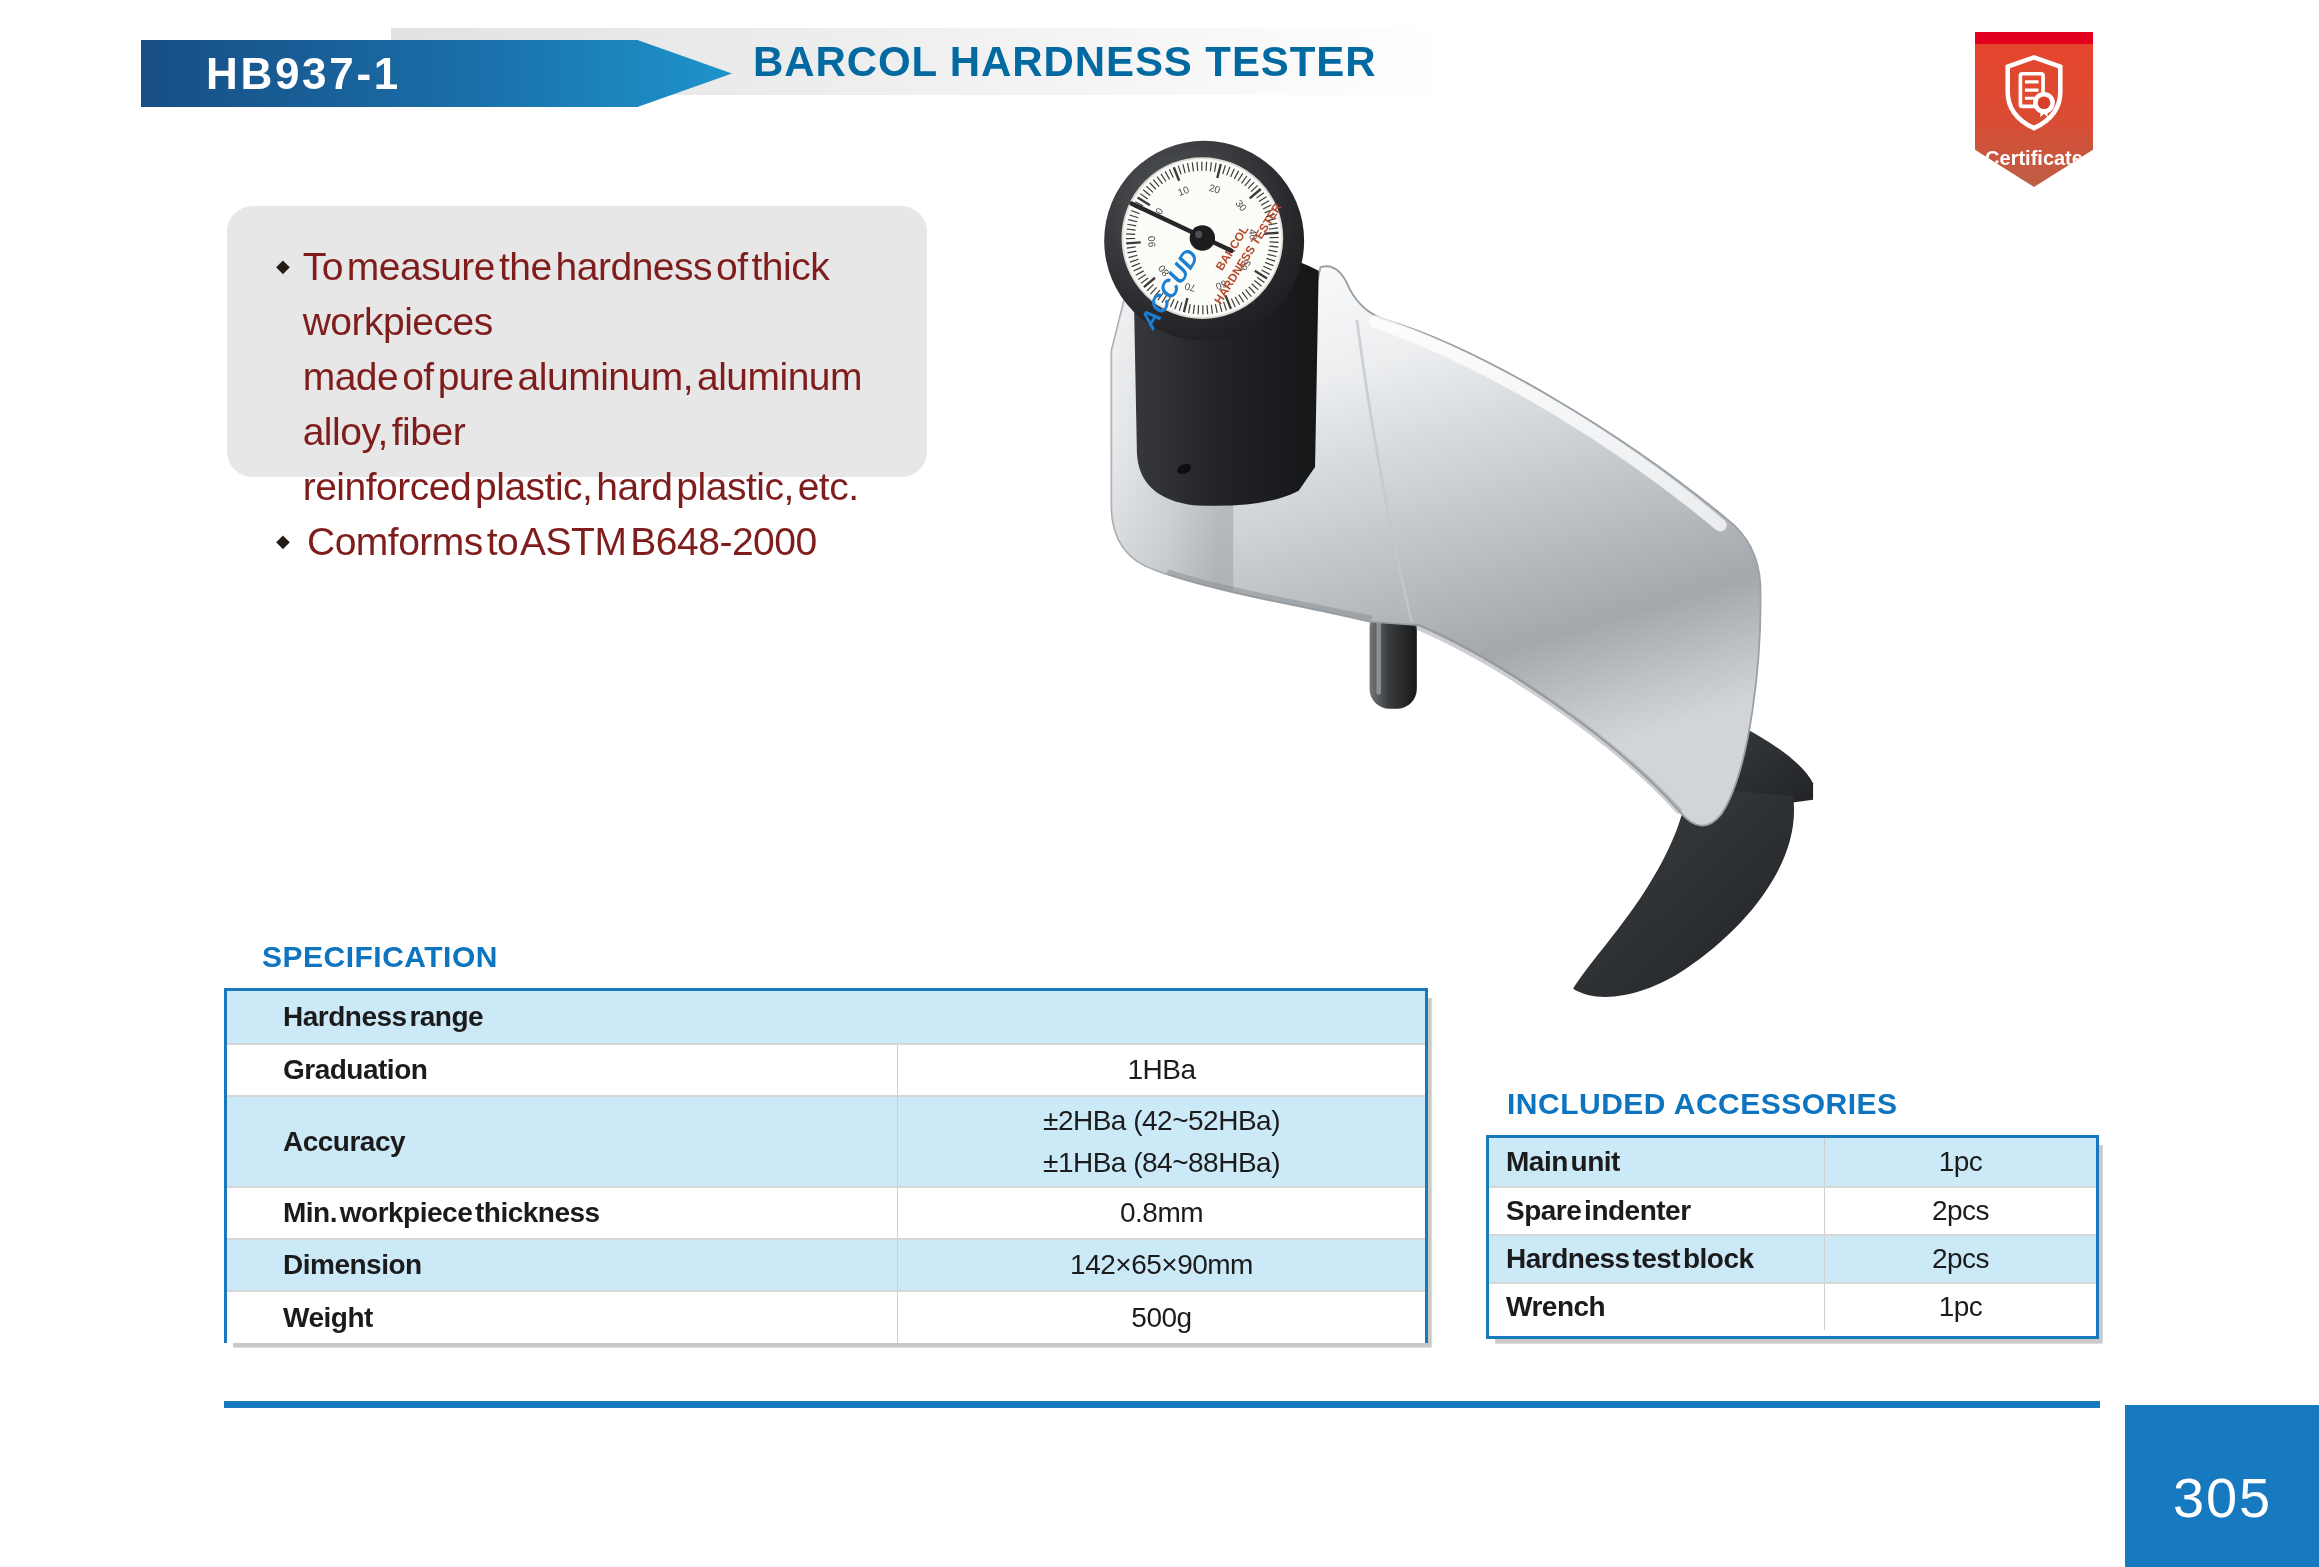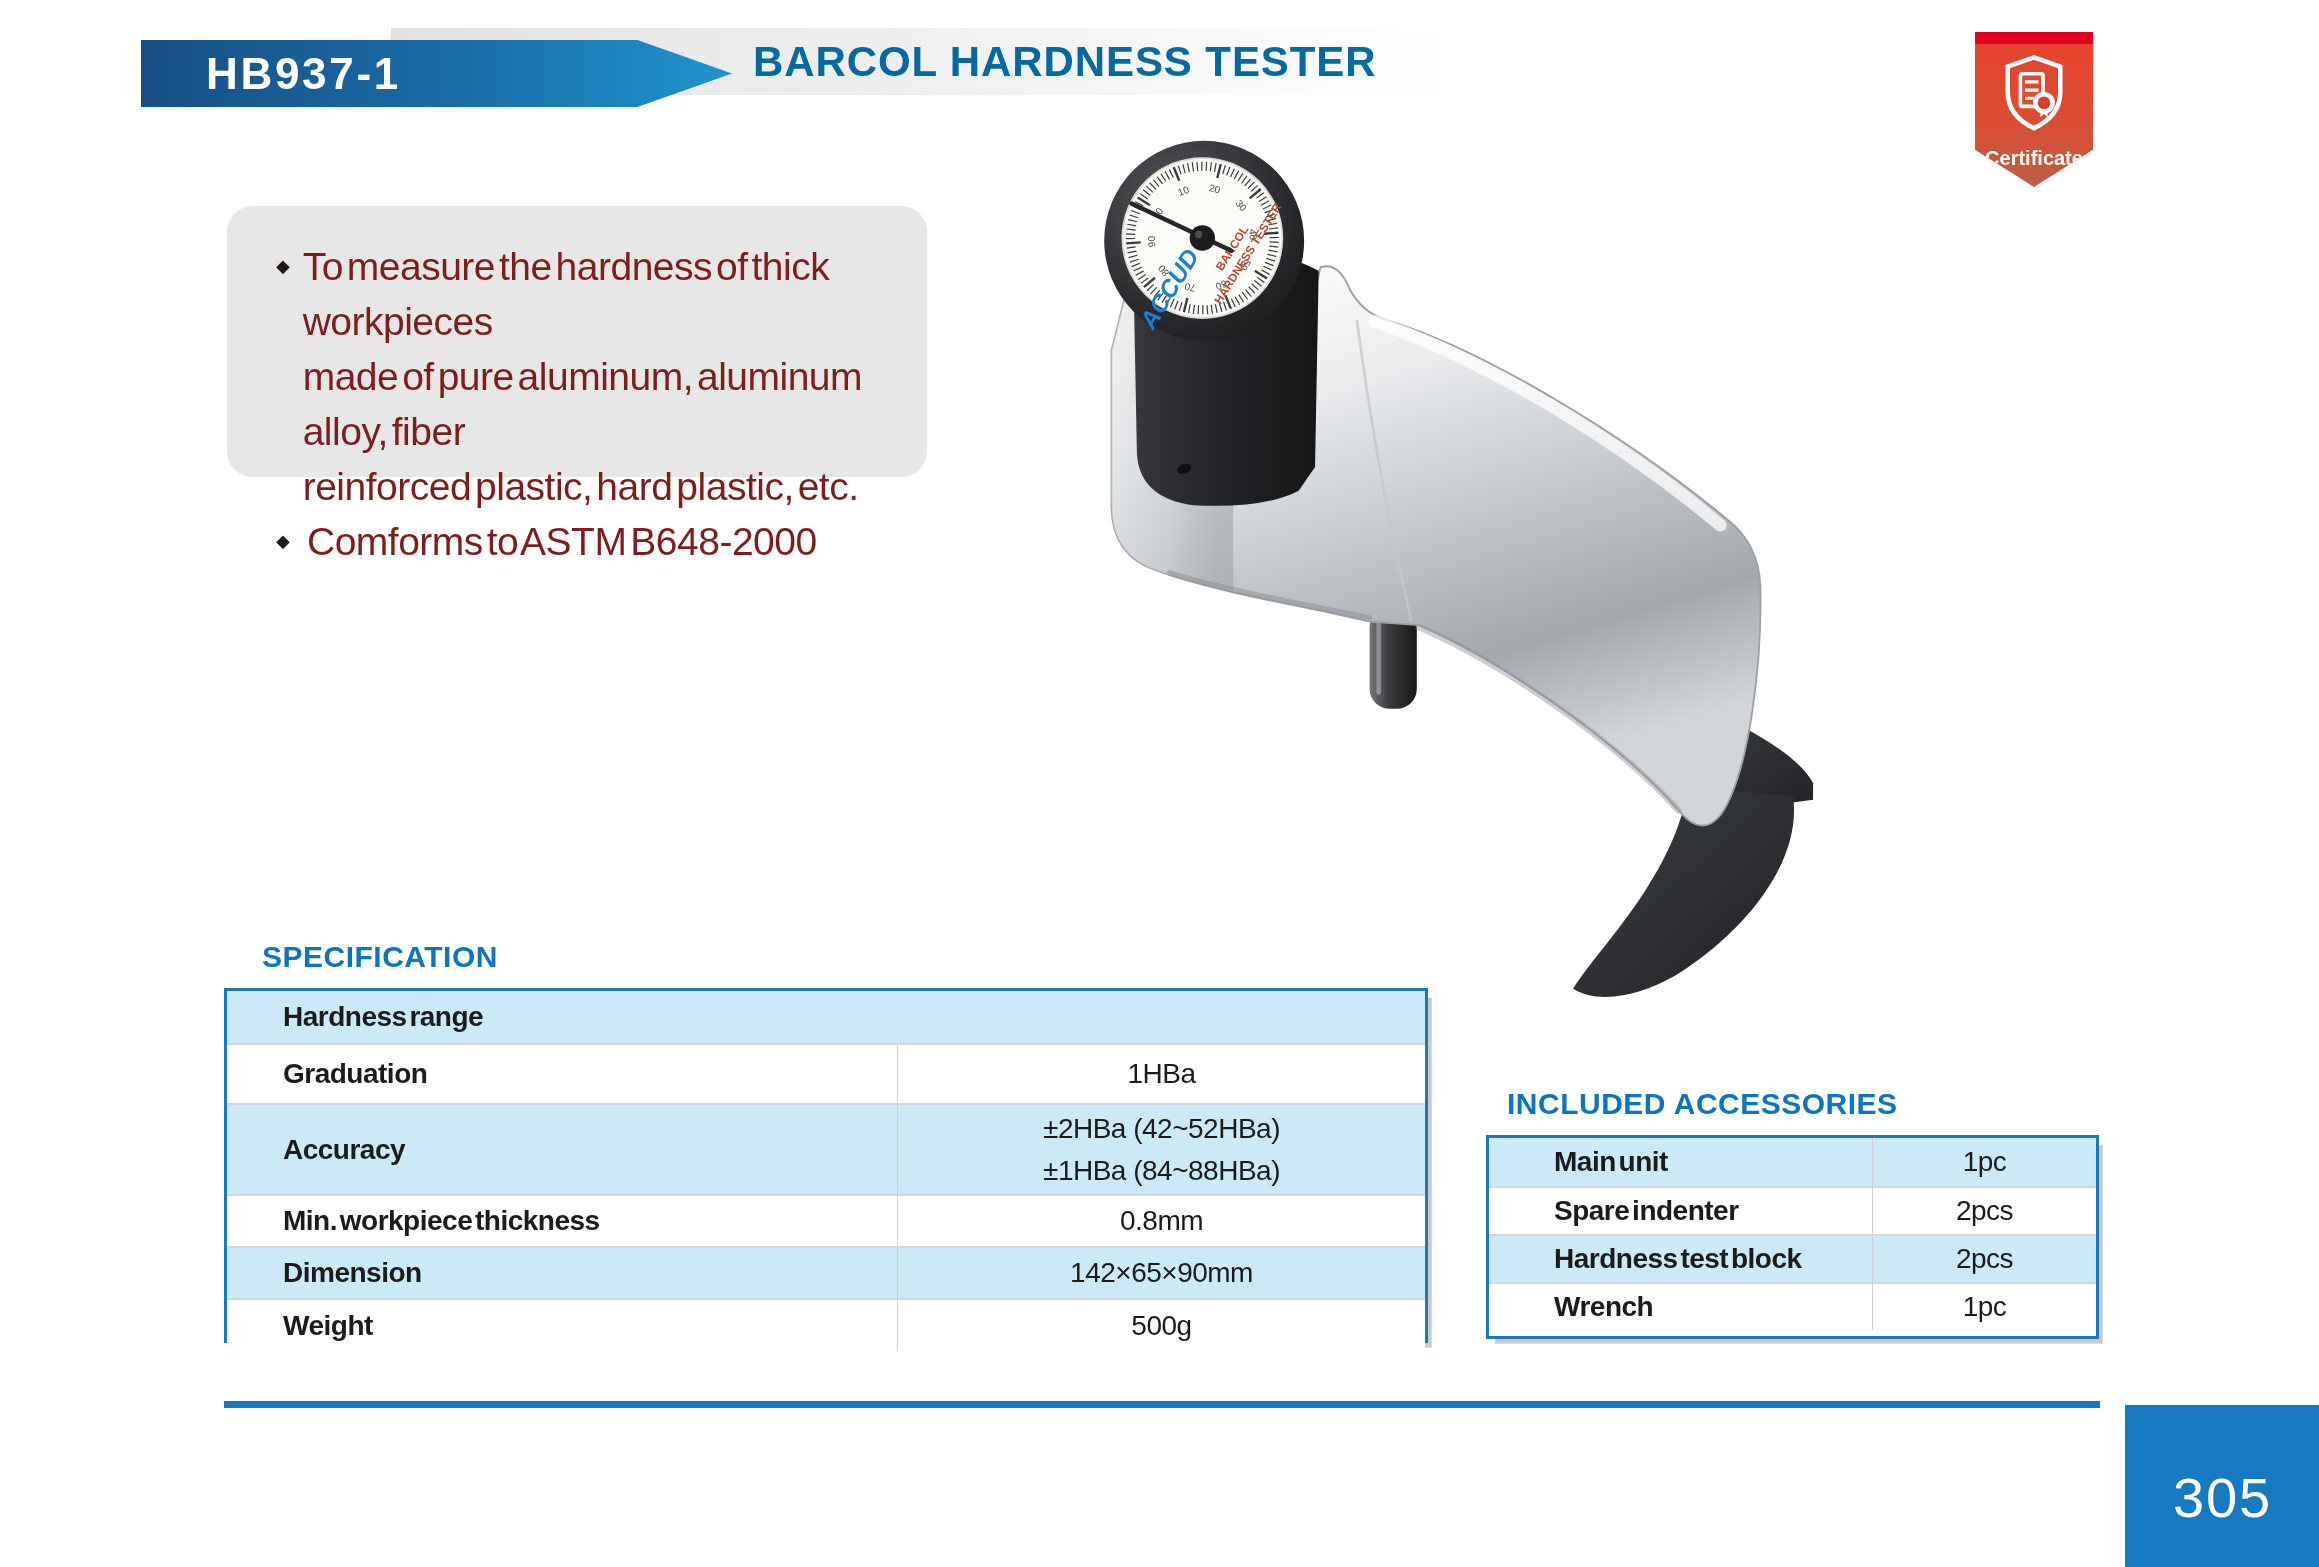--- a/index.html
+++ b/index.html
@@ -45,21 +45,21 @@
     box-shadow:6.4px 7.3px 0 -2.7px #c9c9c9;}
   #spec-table{left:224px;top:988px;width:1204px;height:355px;}
   #acc-table{left:1486px;top:1135px;width:613px;height:204px;}
   .t-row{display:flex;width:100%;box-sizing:border-box;}
   .t-row + .t-row{border-top:2.7px solid #d6d6d6;}
   .t-row.blue{background:#cce9f8;}
   .t-row.white{background:#ffffff;}
   .t-label{box-sizing:border-box;padding-left:56px;display:flex;align-items:center;
     font-size:28px;font-weight:700;color:#1b1b1b;letter-spacing:-0.5px;word-spacing:-4.5px;}
   #spec-table .t-label{width:670px;}
-  #acc-table .t-label{width:335px;padding-left:17px;margin-left:48px;}
+  #acc-table .t-label{width:335px;padding-left:17px;}
   .t-value{flex:1;border-left:1.8px solid #cfcfcf;display:flex;flex-direction:column;
     align-items:center;justify-content:center;font-size:28px;color:#1b1b1b;letter-spacing:-0.5px;}
   .t-value .vline{line-height:42px;}
 
   
   .footer-line{position:absolute;left:224px;top:1401px;width:1876px;height:7.3px;background:#1779c0;}
   .page-square{position:absolute;left:2125px;top:1405px;width:195px;height:184px;background:#1779c0;
     display:flex;align-items:center;justify-content:center;}
   .page-square span{color:#ffffff;font-size:56px;letter-spacing:1.8px;}
 
@@ -301,21 +301,21 @@
       <circle cx="1322" cy="262" r="14" fill="#1d1d20"></circle>
       <circle cx="1318" cy="258" r="4" fill="#4c4e52"></circle>
     </g>
   </svg>
 
   <div class="sec-heading" id="spec-heading">SPECIFICATION</div>
   <div class="data-table" id="spec-table">
     <div class="t-row blue" style="height:52px">
       <div class="t-label">Hardness range</div>
     </div>
-    <div class="t-row white" style="height:60px">
+    <div class="t-row white" style="height:52px">
       <div class="t-label">Graduation</div>
       <div class="t-value">1HBa</div>
     </div>
     <div class="t-row blue" style="height:91px">
       <div class="t-label">Accuracy</div>
       <div class="t-value">
         <div class="vline">±2HBa (42~52HBa)</div>
         <div class="vline">±1HBa (84~88HBa)</div>
       </div>
     </div>

